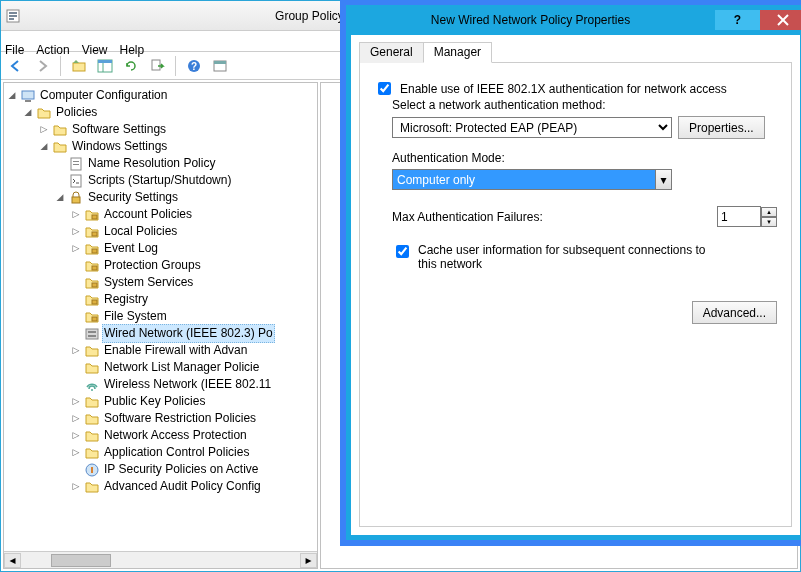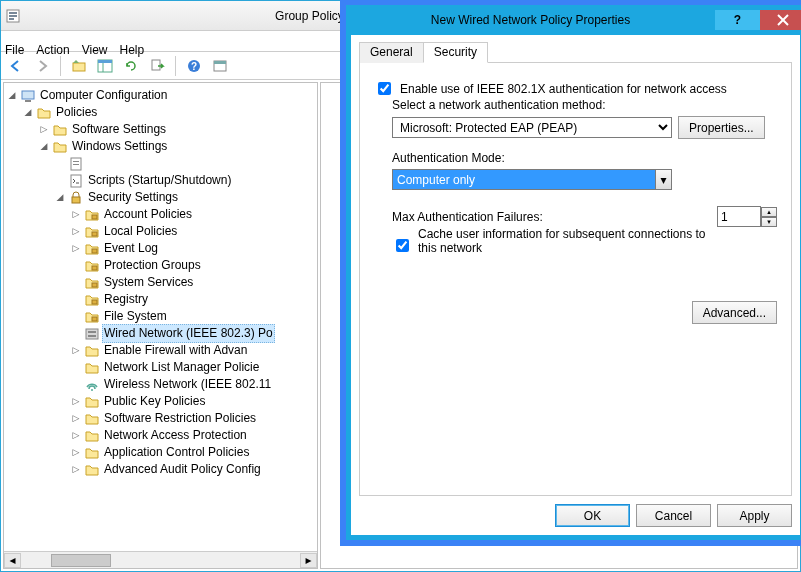--- a/index.html
+++ b/index.html
@@ -395,20 +395,21 @@
         </div>
         <div class="row" style="padding-left:48px">
           <span class="expander"></span>
           <span class="icon">
                 <svg width="16" height="16">
                   <rect x="3" y="2" width="10" height="12" fill="#fff" stroke="#888"></rect>
                   <rect x="5" y="5" width="6" height="1" fill="#888"></rect>
                   <rect x="5" y="8" width="6" height="1" fill="#888"></rect>
                 </svg>
               </span>
+          <span class="label">Name Resolution Policy</span>
         </div>
         <div class="row" style="padding-left:48px">
           <span class="expander"></span>
           <span class="icon">
                 <svg width="16" height="16">
                   <rect x="3" y="2" width="10" height="12" fill="#fff" stroke="#888"></rect>
                   <path d="M5 6 L7 8 L5 10 M8 10 L11 10" stroke="#555" fill="none"></path>
                 </svg>
               </span>
           <span class="label">Scripts (Startup/Shutdown)</span>
@@ -562,20 +563,30 @@
               <span class="label">Network Access Protection</span>
             </div>
         <div class="row" style="padding-left:64px">
               <span class="expander">▷</span>
               <span class="icon">
                 <svg width="16" height="16">
                   <path d="M2 4 L6 4 L8 6 L14 6 L14 13 L2 13 Z" fill="#fce89a" stroke="#c9a228"></path>
                 </svg>
               </span>
               <span class="label">Application Control Policies</span>
+            </div>
+        <div class="row" style="padding-left:64px">
+              <span class="expander"></span>
+              <span class="icon">
+                <svg width="16" height="16">
+                  <circle cx="8" cy="8" r="6" fill="#cfe4f6" stroke="#5a8ac8"></circle>
+                  <rect x="7" y="5" width="2" height="6" fill="#d88030"></rect>
+                </svg>
+              </span>
+              <span class="label">IP Security Policies on Active</span>
             </div>
         <div class="row" style="padding-left:64px">
               <span class="expander">▷</span>
               <span class="icon">
                 <svg width="16" height="16">
                   <path d="M2 4 L6 4 L8 6 L14 6 L14 13 L2 13 Z" fill="#fce89a" stroke="#c9a228"></path>
                 </svg>
               </span>
               <span class="label">Advanced Audit Policy Config</span>
             </div>
@@ -599,21 +610,21 @@
     <div class="close-btn">
       <svg width="12" height="12">
           <line x1="1" y1="1" x2="11" y2="11" stroke="#fff" stroke-width="2"></line>
           <line x1="11" y1="1" x2="1" y2="11" stroke="#fff" stroke-width="2"></line>
         </svg>
     </div>
   </div>
   <div class="dialog-body">
     <div class="tabstrip">
       <div class="tab">General</div>
-      <div class="tab active">Security</div>
+      <div class="tab active">Manager</div>
     </div>
     <div class="tabpage">
       <div class="field-row" style="margin-top:4px">
         <input type="checkbox" class="cb" checked="" style="">
         <span>Enable use of IEEE 802.1X authentication for network access</span>
       </div>
       <div style="padding-left:18px;">
         <div class="field-label">Select a network authentication method:</div>
         <div class="field-row">
           <select style="width:280px">
@@ -629,28 +640,23 @@
         <div class="field-row" style="margin-top:16px;">
           <span style="flex:1">Max Authentication Failures:</span>
           <div class="spinner">
             <input type="text" value="1" style="">
             <div class="arrows">
               <div>▴</div>
               <div>▾</div>
             </div>
           </div>
         </div>
-        <div class="field-row" style="align-items:flex-end;">
+        <div class="field-row" style="margin-top:16px; align-items:flex-start;">
           <input type="checkbox" class="cb" checked="" style="margin-top: 2px;">
           <span style="max-width:300px">Cache user information for subsequent connections to this network</span>
         </div>
         <div style="position:absolute; right:14px; top:238px;">
           <button class="btn">Advanced...</button>
         </div>
       </div>
-    </div>
-    <div class="dialog-buttons">
-      <button class="btn default">OK</button>
-      <button class="btn">Cancel</button>
-      <button class="btn">Apply</button>
     </div>
   </div>
 </div>
 
 </body></html>

